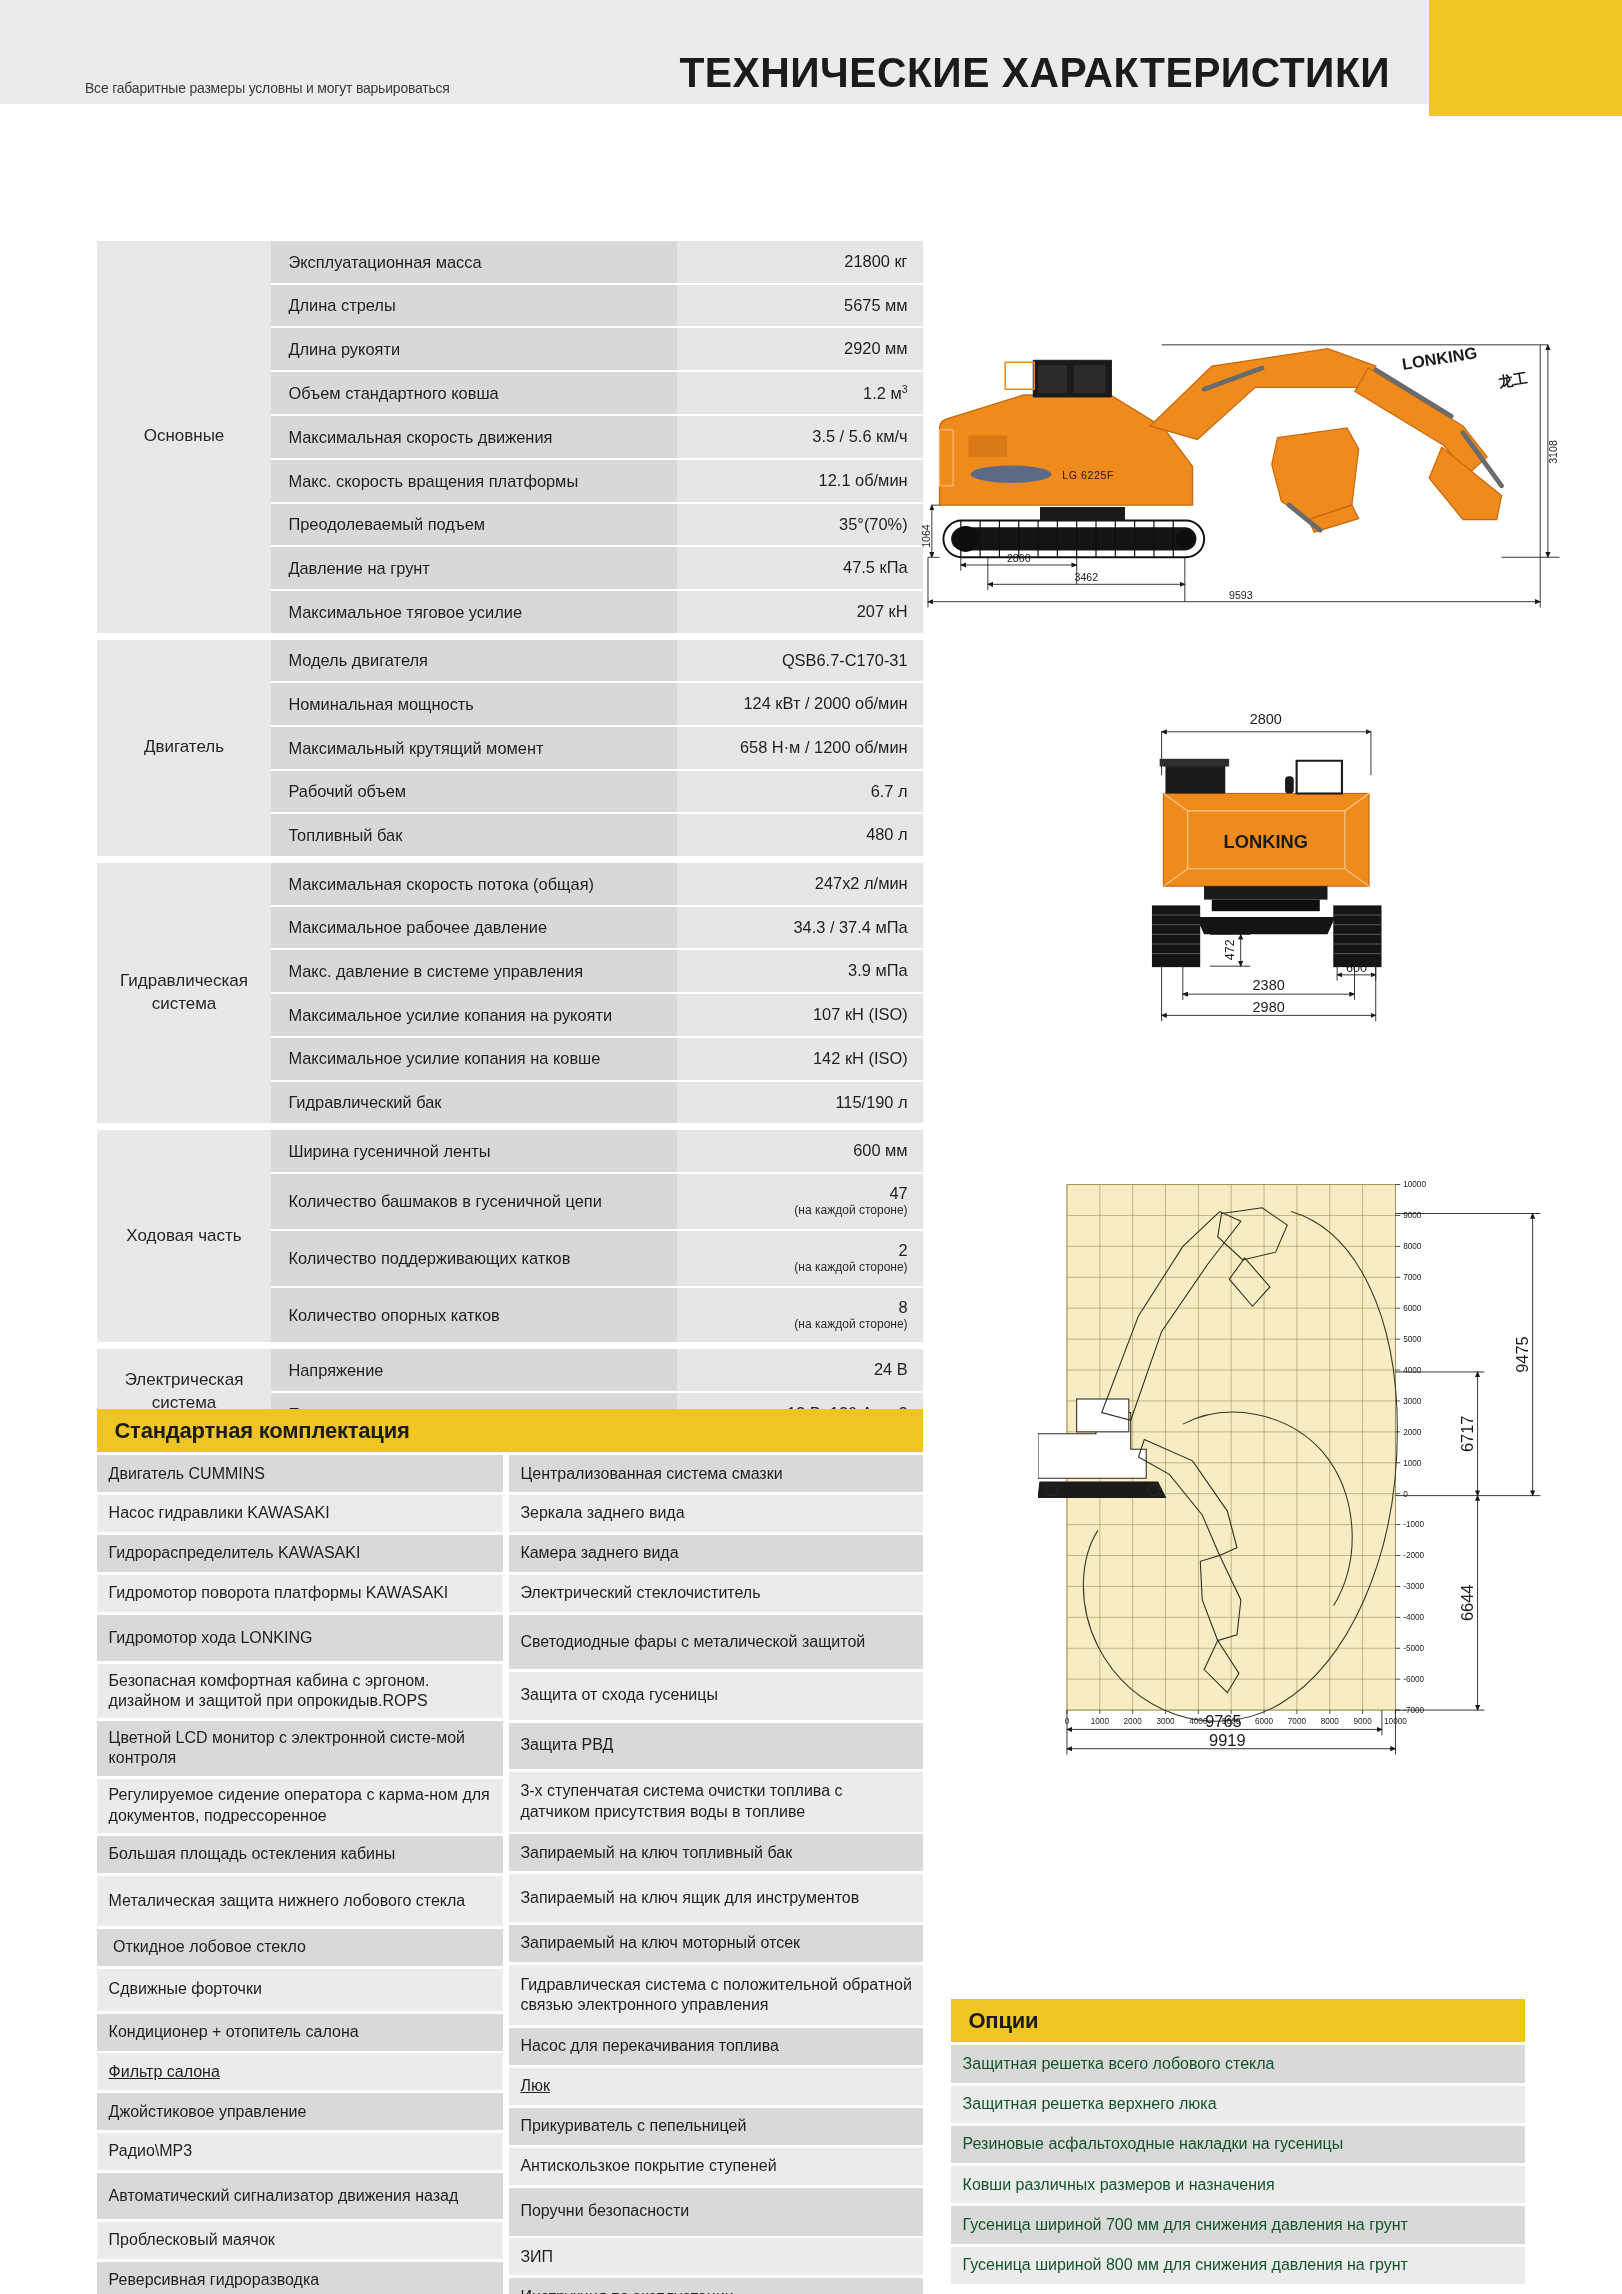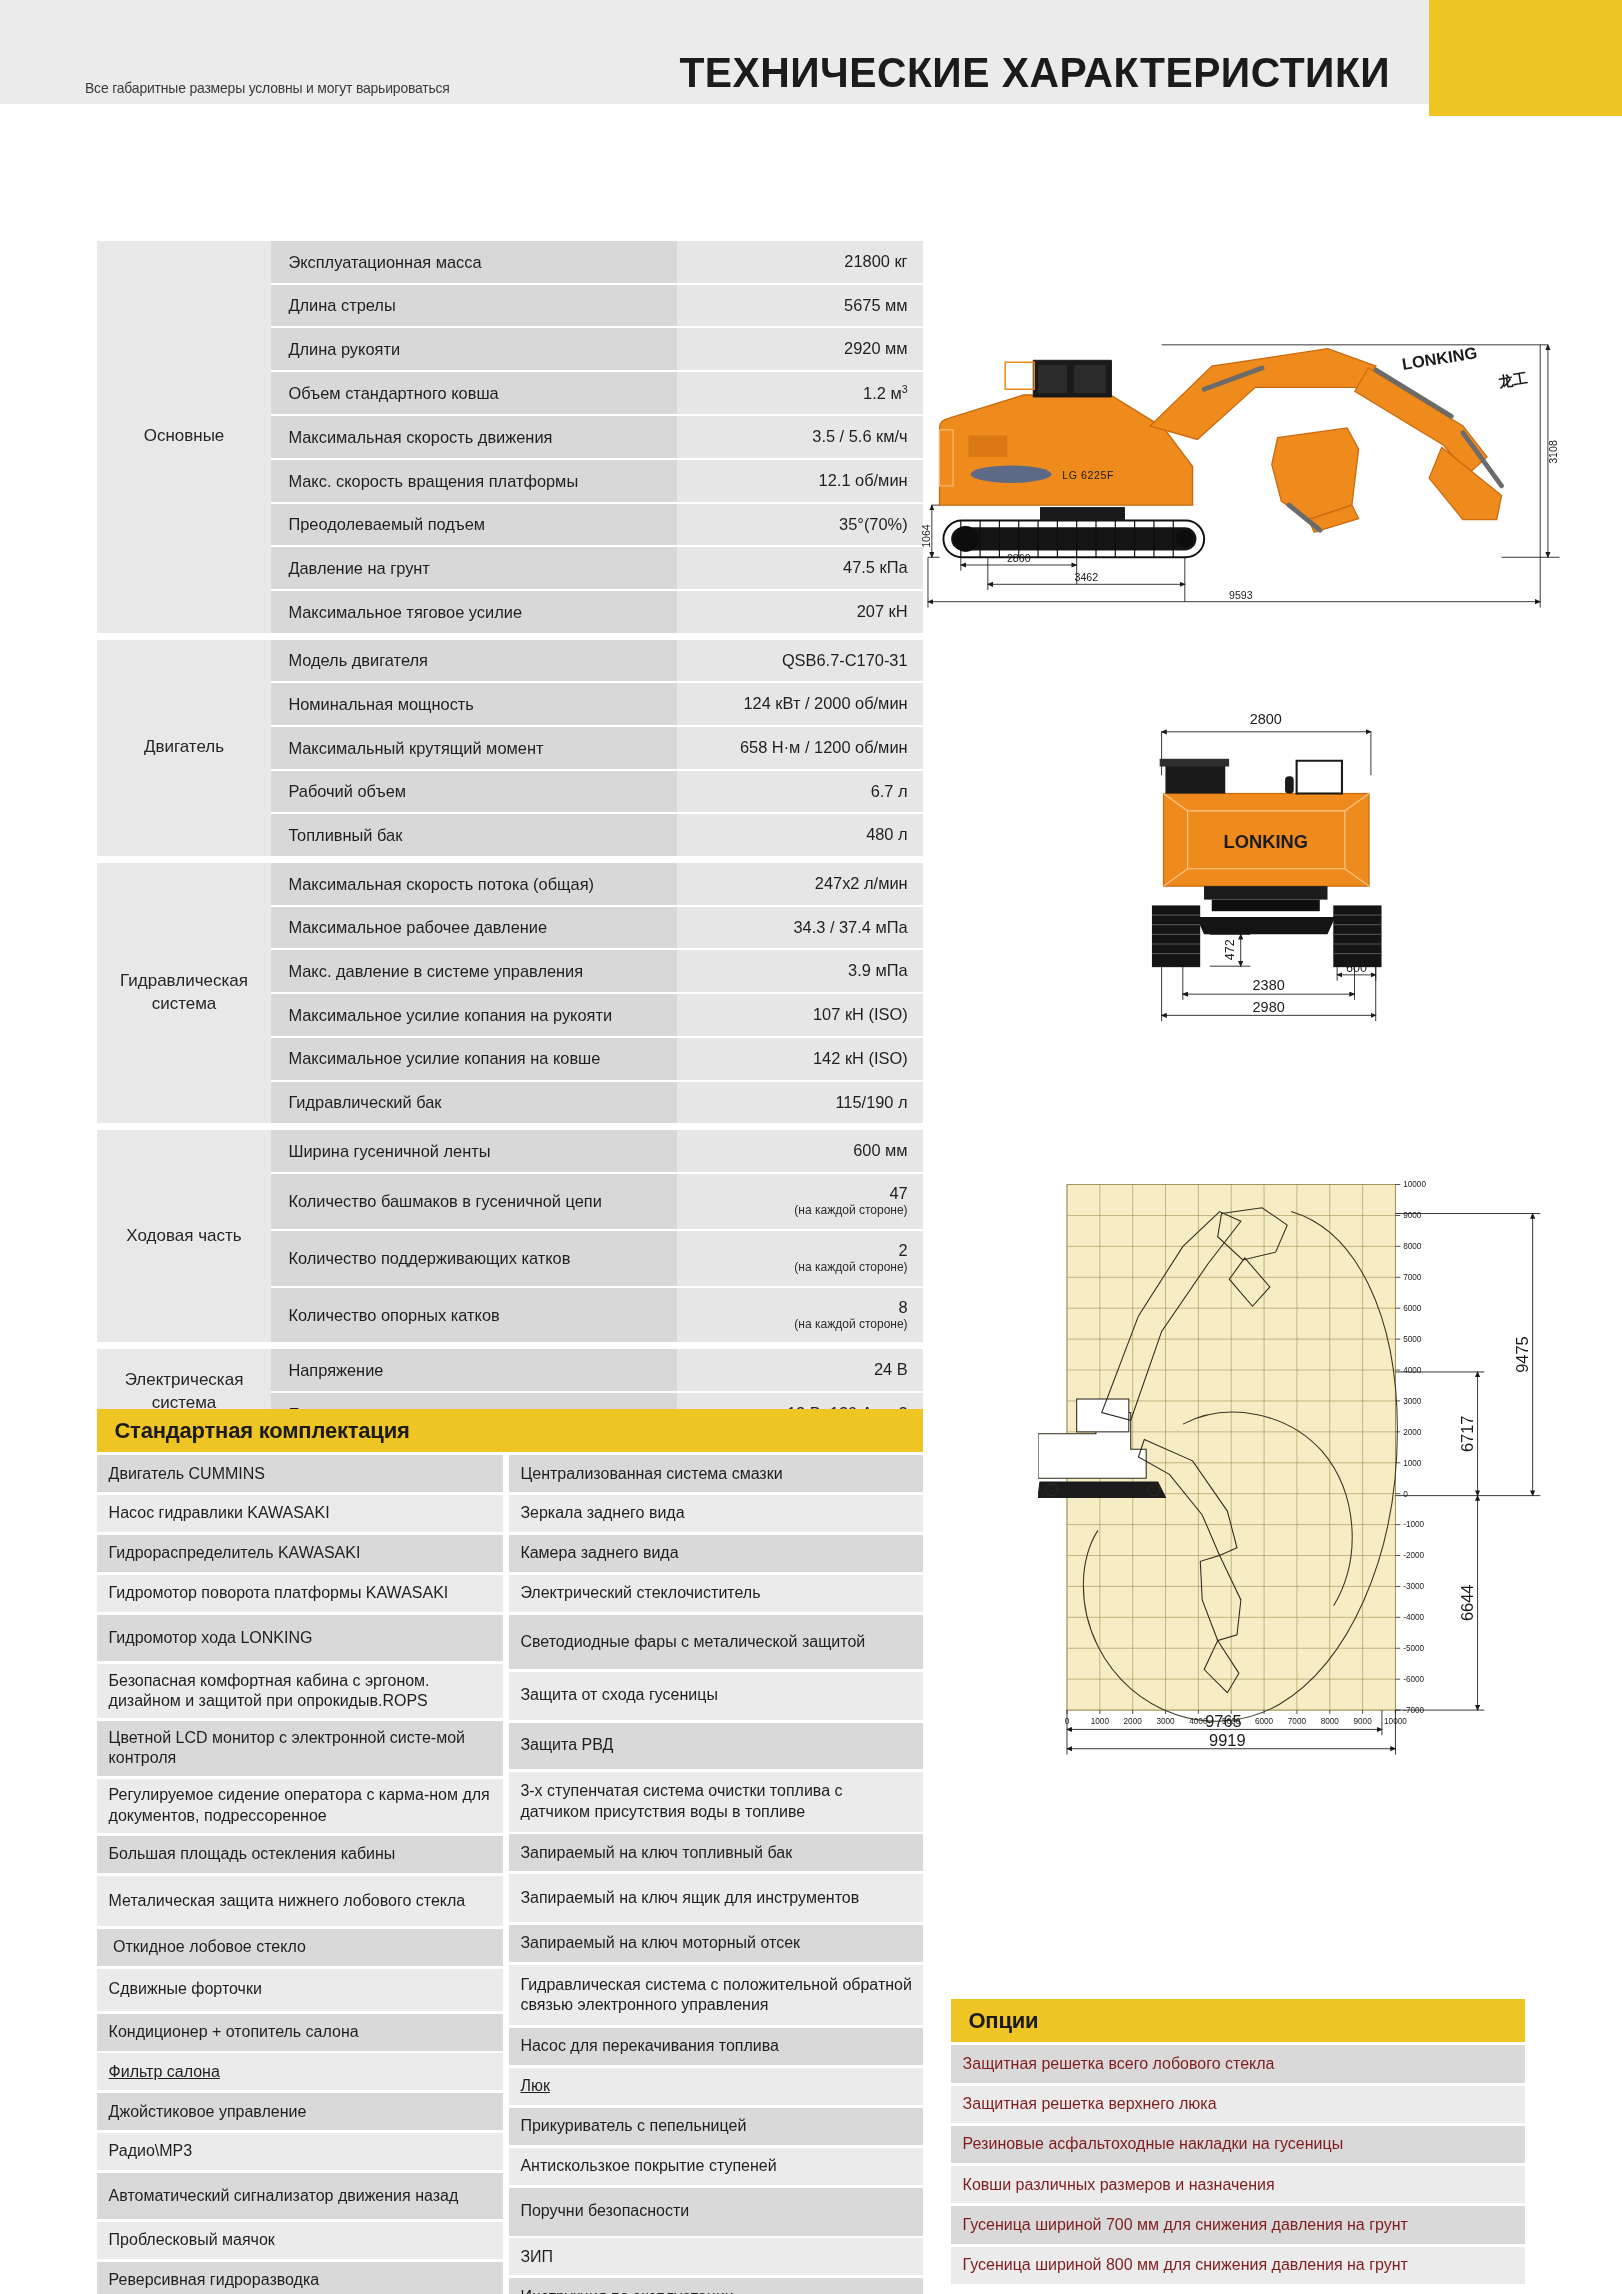--- a/index.html
+++ b/index.html
@@ -121,21 +121,21 @@
     align-items:center;
   }
   .sh-a { background:#d9d9d9; }
   .sh-b { background:#ebebeb; }
 
   
   .opt-wrap { position:absolute; left:951px; top:1895px; width:574px; }
   .opt-list { display:flex; flex-direction:column; gap:2.9px; margin-top:2.9px; }
   .opt-item {
     font-size:16px;
-    color:#7f1d1d;
+    color:#14532d;
     padding:8.7px 9.7px 8.7px 11.6px;
     line-height:1.25;
   }
 
   
   .draw { position:absolute; }
   .draw svg { display:block; }
 
   .d-side { left:922px; top:208px; width:657px; height:309px; }
   .d-front { left:1096px; top:589px; width:463px; height:338px; }

